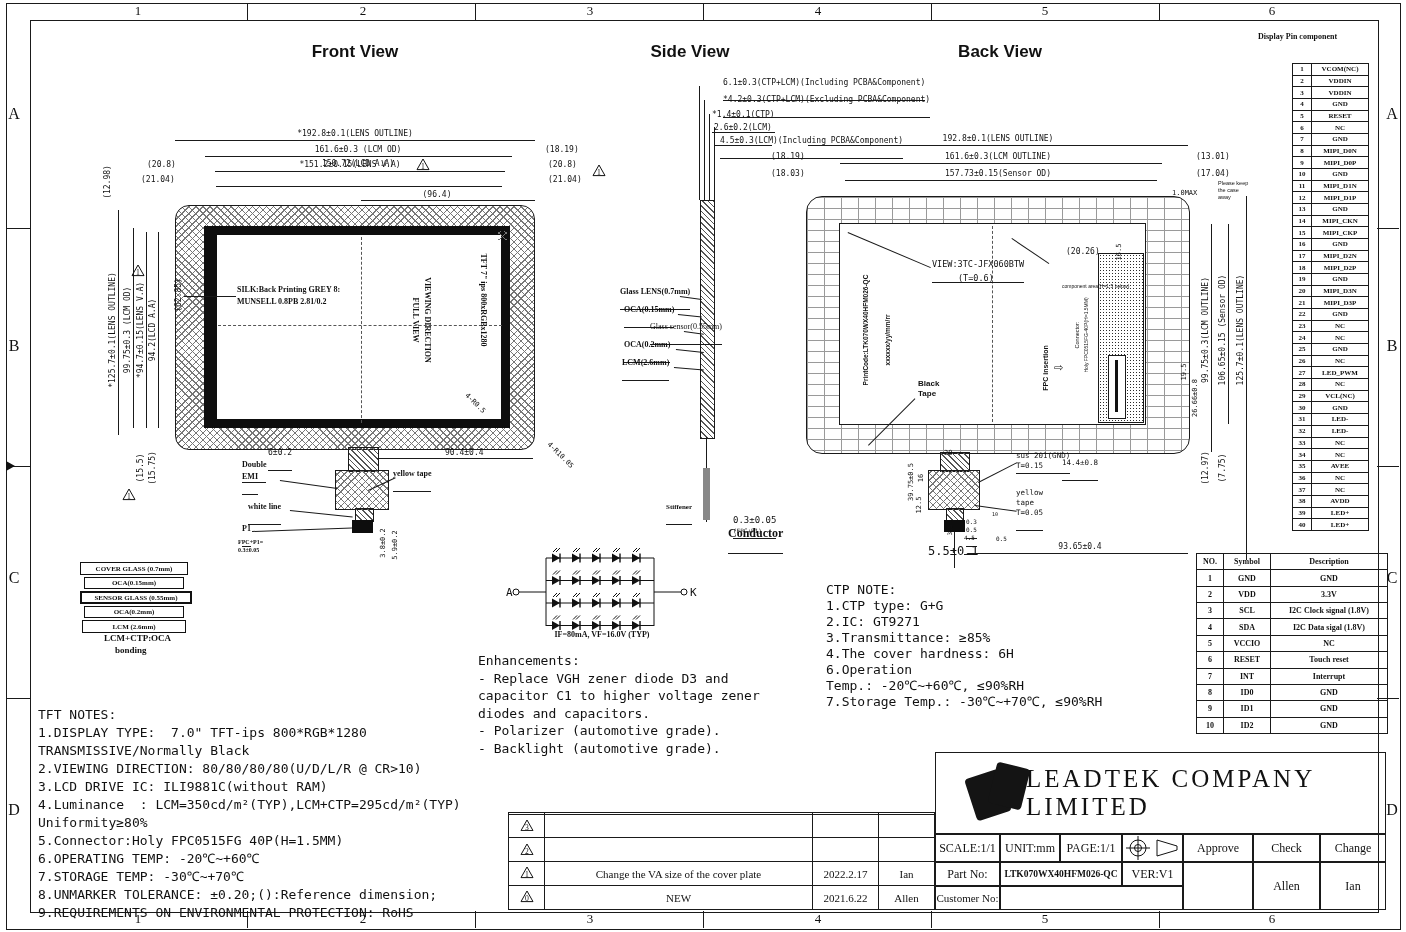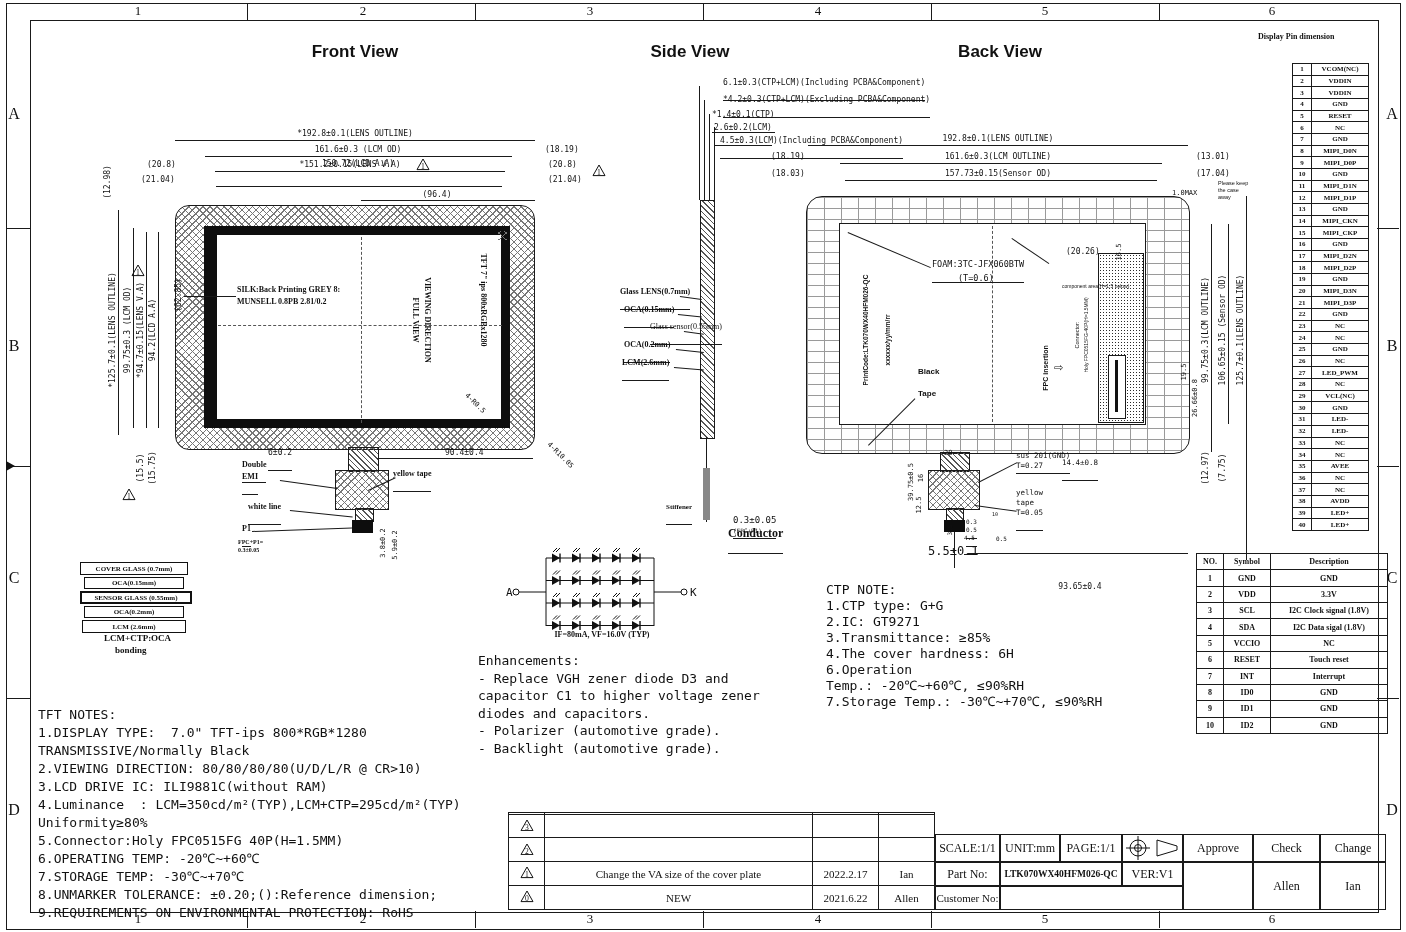--- a/index.html
+++ b/index.html
@@ -309,28 +309,28 @@
   <span class="lbl c" style="left:998px;top:170px;">157.73±0.15(Sensor OD)</span>
   <span class="lbl" style="left:1196px;top:170px;">(17.04)</span>
   <div class="hl" style="left:845px;top:180px;width:312px;"></div>
   <span class="lbl" style="left:1172px;top:190px;font-size:7px;">1.0MAX</span>
   <span class="lbl sans" style="left:1218px;top:181px;font-size:5.5px;">Please keep</span>
   <span class="lbl sans" style="left:1218px;top:188px;font-size:5.5px;">the case</span>
   <span class="lbl sans" style="left:1218px;top:195px;font-size:5.5px;">away</span>
 
   <span class="lbl" style="left:1066px;top:248px;">(20.26)</span>
   <span class="lbl rotc" style="left:1120px;top:252px;font-size:7px;">16.5</span>
-  <span class="lbl ul" style="left:932px;top:260px;font-size:8.5px;">FOAM:3TC-JFX060BTW</span>
+  <span class="lbl ul" style="left:932px;top:260px;font-size:8.5px;">VIEW:3TC-JFX060BTW</span>
   <span class="lbl" style="left:958px;top:274px;font-size:8.5px;">(T=0.6)</span>
   <div class="lead" style="left:848px;top:232px;width:90px;transform:rotate(23deg);"></div>
   <div class="lead" style="left:1012px;top:238px;width:45px;transform:rotate(34deg);"></div>
   <span class="lbl sans" style="left:1062px;top:284px;font-size:5px;">component area(H=1.5 below)</span>
   <span class="lbl rotc sans" style="left:866px;top:330px;font-size:6.5px;font-weight:bold;">PrintCode:LTK070WX40HFM026-QC</span>
   <span class="lbl rotc sans" style="left:888px;top:340px;font-size:6.5px;font-weight:bold;">xxxxxx/yy/mm/rr</span>
-  <span class="lbl sans" style="left:918px;top:368px;font-size:8px;font-weight:bold;">Black</span>
+  <span class="lbl sans" style="left:918px;top:380px;font-size:8px;font-weight:bold;">Black</span>
   <span class="lbl sans" style="left:918px;top:390px;font-size:8px;font-weight:bold;">Tape</span>
   <div class="lead" style="left:868px;top:445px;width:66px;transform:rotate(-45deg);"></div>
   <span class="lbl rotc sans" style="left:1078px;top:335px;font-size:5.5px;">Connector:</span>
   <span class="lbl rotc sans" style="left:1087px;top:335px;font-size:5px;">Holy FPC0515FG-40P(H=1.5MM)</span>
   <span class="lbl rotc sans" style="left:1046px;top:368px;font-size:7px;font-weight:bold;">FPC insertion</span>
   <span style="position:absolute;left:1054px;top:358px;font-size:15px;color:#111;">⇨</span>
 
   <span class="lbl rotc" style="left:1206px;top:330px;">99.75±0.3(LCM OUTLINE)</span>
   <span class="lbl rotc" style="left:1223px;top:330px;">106.65±0.15 (Sensor OD)</span>
   <span class="lbl rotc" style="left:1241px;top:330px;">125.7±0.1(LENS OUTLINE)</span>
@@ -345,42 +345,42 @@
   <div class="box hatch" style="left:940px;top:452px;width:28px;height:18px;border-width:1px;"></div>
   <div class="box xhatch" style="left:928px;top:470px;width:50px;height:38px;border-width:1px;"></div>
   <div class="box hatch" style="left:946px;top:508px;width:16px;height:12px;border-width:1px;"></div>
   <div style="position:absolute;left:944px;top:520px;width:21px;height:12px;background:#0d0d0d;"></div>
   <div class="vl" style="left:954px;top:532px;height:36px;"></div>
   <span class="lbl ul" style="left:944px;top:450px;font-size:7px;">20</span>
   <span class="lbl rotc" style="left:912px;top:482px;font-size:7px;">39.75±0.5</span>
   <span class="lbl rotc" style="left:922px;top:478px;font-size:7px;">16</span>
   <span class="lbl rotc" style="left:920px;top:505px;font-size:7px;">12.5</span>
   <span class="lbl ul" style="left:1016px;top:452px;font-size:7.5px;">sus 201(GND)</span>
-  <span class="lbl" style="left:1016px;top:462px;font-size:7.5px;">T=0.27</span>
+  <span class="lbl" style="left:1016px;top:462px;font-size:7.5px;">T=0.15</span>
   <div class="lead" style="left:978px;top:482px;width:43px;transform:rotate(-27deg);"></div>
   <span class="lbl ul" style="left:1062px;top:459px;font-size:7.5px;">14.4±0.8</span>
   <span class="lbl" style="left:1016px;top:489px;font-size:7.5px;">yellow</span>
   <span class="lbl" style="left:1016px;top:499px;font-size:7.5px;">tape</span>
   <span class="lbl ul" style="left:1016px;top:509px;font-size:7.5px;">T=0.05</span>
   <div class="lead" style="left:975px;top:505px;width:42px;transform:rotate(8deg);"></div>
   <span class="lbl ul" style="left:966px;top:519px;font-size:6px;">0.3</span>
   <span class="lbl ul" style="left:966px;top:527px;font-size:6px;">0.5</span>
   <span class="lbl ul" style="left:964px;top:535px;font-size:6px;">4.5</span>
   <span class="lbl" style="left:996px;top:536px;font-size:6px;">0.5</span>
   <span class="lbl rotc" style="left:950px;top:530px;font-size:6px;">3.5</span>
   <span class="lbl" style="left:928px;top:545px;font-size:12px;">5.5±0.1</span>
   <span class="lbl" style="left:992px;top:512px;font-size:5px;">10</span>
-  <span class="lbl c" style="left:1080px;top:543px;margin-top:40px;">93.65±0.4</span>
+  <span class="lbl c" style="left:1080px;top:543px;">93.65±0.4</span>
   <div class="hl" style="left:968px;top:553px;width:220px;"></div>
 
   <div class="notes" id="ctp-note" style="left:826px;top:582px;font-size:13px;line-height:16px;"><div>CTP NOTE:</div><div>1.CTP type: G+G</div><div>2.IC: GT9271</div><div>3.Transmittance: ≥85%</div><div>4.The cover hardness: 6H</div><div>6.Operation</div><div>Temp.: -20℃~+60℃, ≤90%RH</div><div>7.Storage Temp.: -30℃~+70℃, ≤90%RH</div></div>
   <div class="notes" id="enh-note" style="left:478px;top:652px;font-size:13px;line-height:17.5px;"><div>Enhancements:</div><div>- Replace VGH zener diode D3 and</div><div>capacitor C1 to higher voltage zener</div><div>diodes and capacitors.</div><div>- Polarizer (automotive grade).</div><div>- Backlight (automotive grade).</div></div>
   <div class="notes" id="tft-note" style="left:38px;top:706px;font-size:13px;line-height:18px;"><div>TFT NOTES:</div><div>1.DISPLAY TYPE:  7.0" TFT-ips 800*RGB*1280</div><div>TRANSMISSIVE/Normally Black</div><div>2.VIEWING DIRECTION: 80/80/80/80(U/D/L/R @ CR&gt;10)</div><div>3.LCD DRIVE IC: ILI9881C(without RAM)</div><div>4.Luminance  : LCM=350cd/m²(TYP),LCM+CTP=295cd/m²(TYP)</div><div>Uniformity≥80%</div><div>5.Connector:Holy FPC0515FG 40P(H=1.5MM)</div><div>6.OPERATING TEMP: -20℃~+60℃</div><div>7.STORAGE TEMP: -30℃~+70℃</div><div>8.UNMARKER TOLERANCE: ±0.20;():Reference dimension;</div><div>9.REQUIREMENTS ON ENVIRONMENTAL PROTECTION: RoHS</div></div>
 
-  <span class="lbl serif" style="left:1258px;top:33px;font-size:8px;font-weight:bold;">Display Pin dimension</span>
+  <span class="lbl serif" style="left:1258px;top:33px;font-size:8px;font-weight:bold;">Display Pin component</span>
   <table id="pin-table">
     <colgroup>
         <col style="width:19px">
         <col>
       </colgroup>
     <tbody>
         <tr>
           <td>1</td>
           <td>VCOM(NC)</td>
         </tr>
@@ -654,20 +654,27 @@
     <polygon points="7,1 1,11.6 13,11.6" fill="none" stroke="#111" stroke-width="1"></polygon>
     <text x="7" y="10.6" font-size="7.6" text-anchor="middle" fill="#111" font-family="Liberation Serif,serif">0</text>
             </svg></td>
           <td>NEW</td>
           <td>2021.6.22</td>
           <td>Allen</td>
         </tr>
       </tbody>
   </table>
 
+  <div class="tb-cell" style="left:935px;top:752px;width:451px;height:82px;">
+    <div style="position:absolute;left:30px;top:8px;width:80px;height:64px;">
+      <div style="position:absolute;left:4px;top:12px;width:36px;height:44px;background:#141414;border-radius:4px;transform:rotate(-18deg);"></div>
+      <div style="position:absolute;left:26px;top:4px;width:34px;height:42px;background:#141414;border-radius:4px;transform:rotate(14deg);"></div>
+    </div>
+    <span class="serif" style="font-size:25px;letter-spacing:3px;margin-left:90px;">LEADTEK COMPANY LIMITED</span>
+  </div>
   <div class="tb-cell" style="left:935px;top:834px;width:65px;height:28px;">SCALE:1/1</div>
   <div class="tb-cell" style="left:1000px;top:834px;width:60px;height:28px;">UNIT:mm</div>
   <div class="tb-cell" style="left:1060px;top:834px;width:62px;height:28px;">PAGE:1/1</div>
   <div class="tb-cell" style="left:1122px;top:834px;width:61px;height:28px;">
     <svg width="56" height="24">
       <circle cx="13" cy="12" r="8" fill="none" stroke="#111" stroke-width="1"></circle>
       <circle cx="13" cy="12" r="3.5" fill="none" stroke="#111" stroke-width="1"></circle>
       <line x1="1" y1="12" x2="25" y2="12" stroke="#111" stroke-width="1"></line>
       <line x1="13" y1="0" x2="13" y2="24" stroke="#111" stroke-width="1"></line>
       <polygon points="32,4 52,10 52,14 32,20" fill="none" stroke="#111" stroke-width="1"></polygon>

